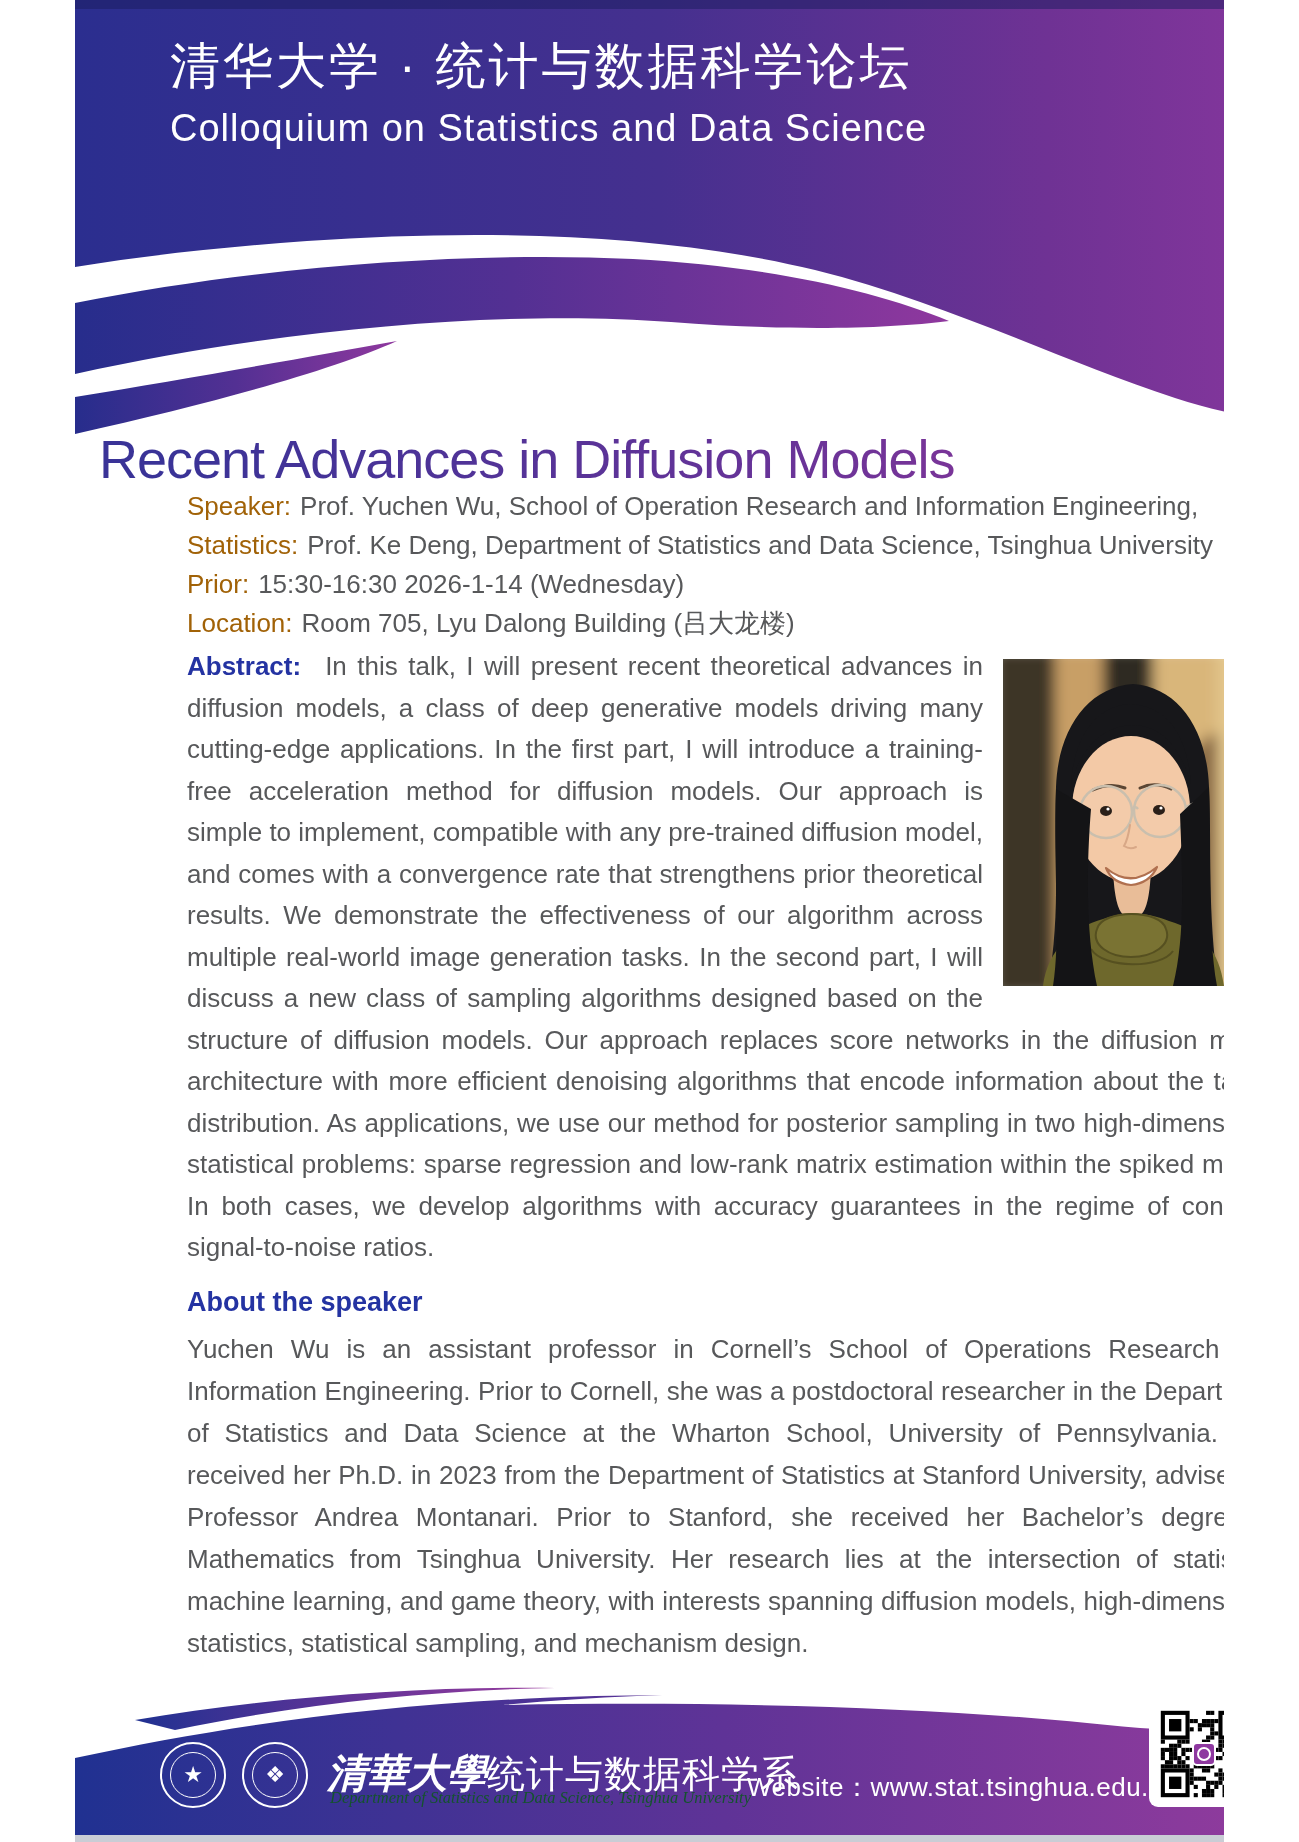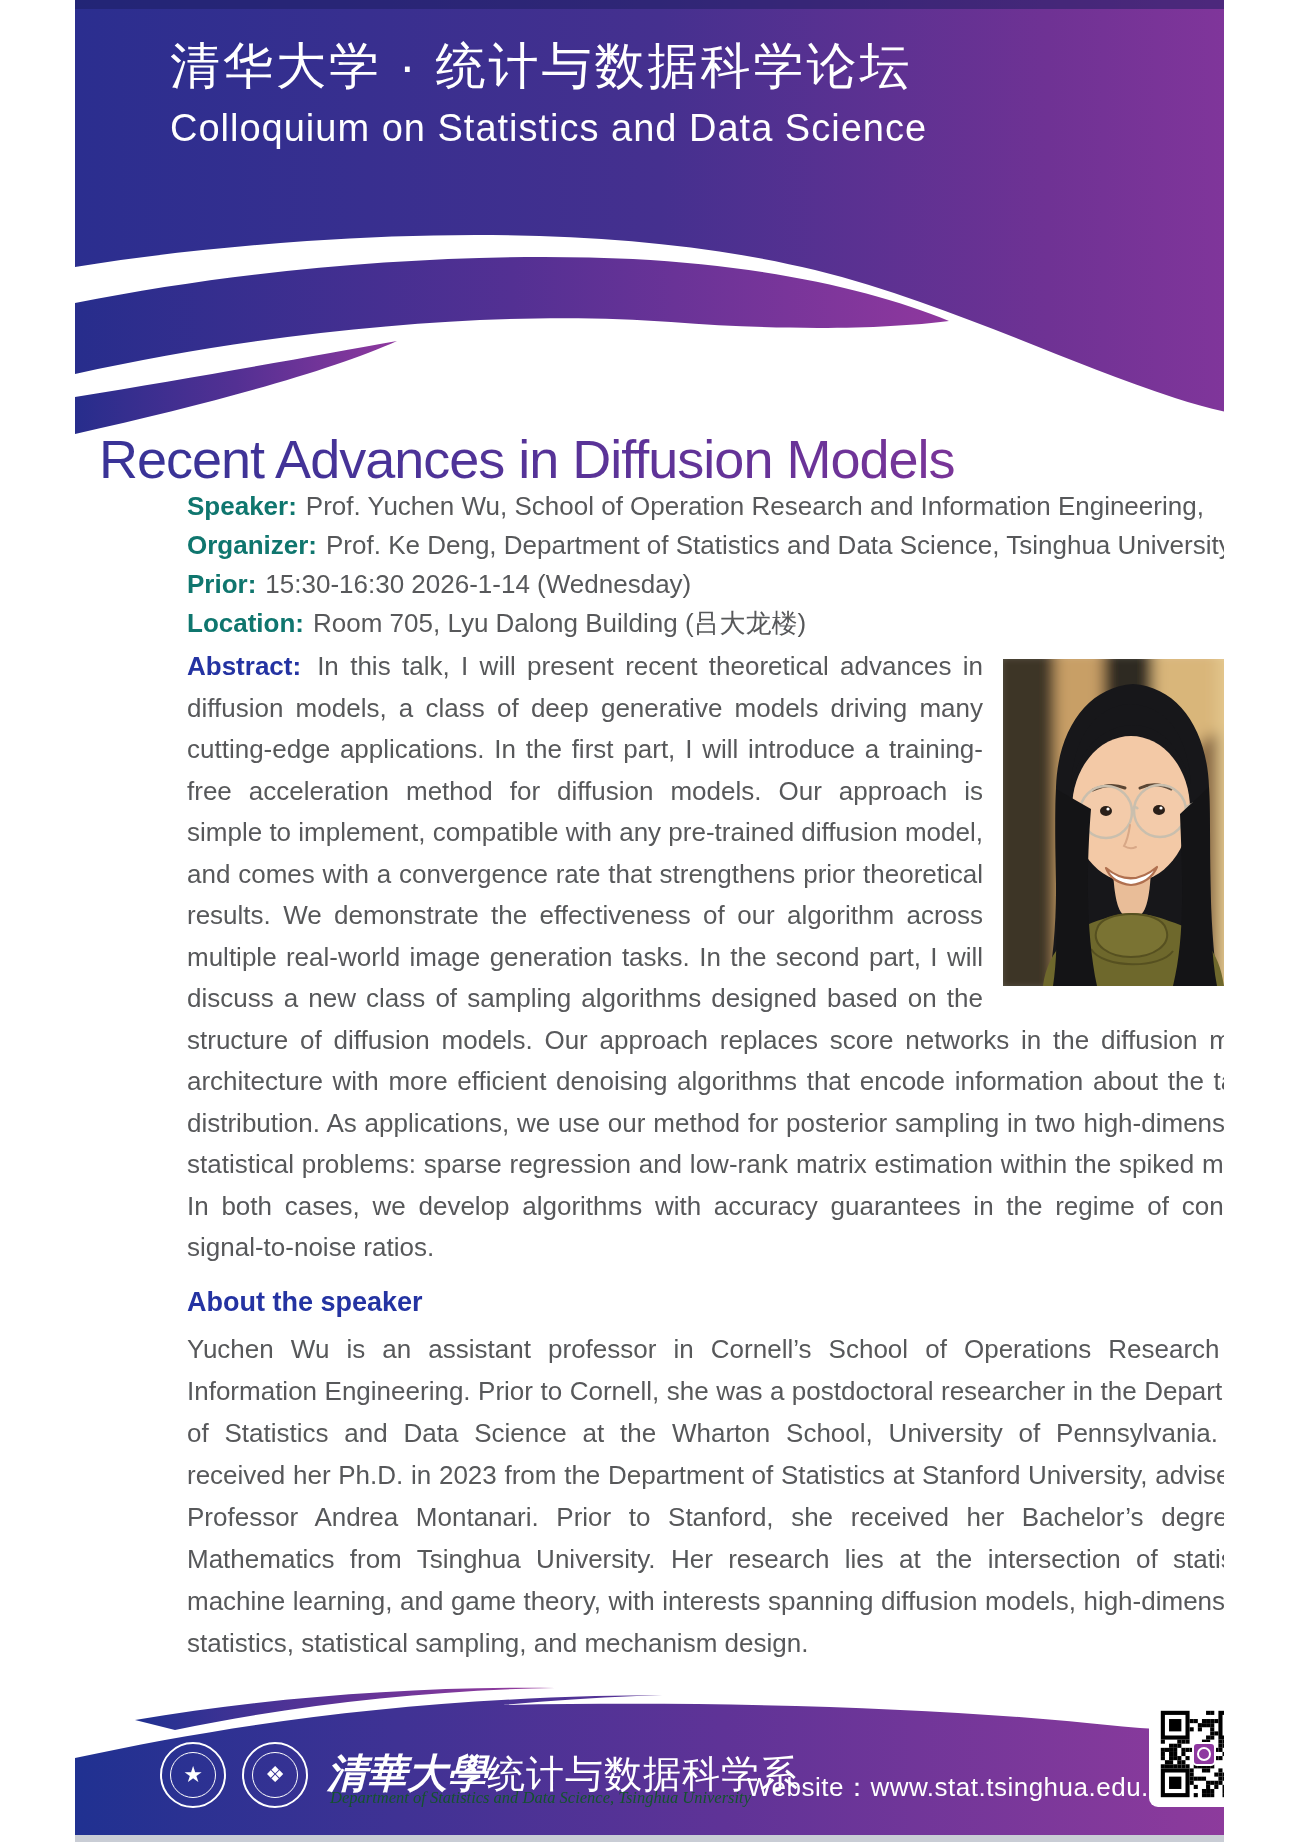--- a/index.html
+++ b/index.html
@@ -12,24 +12,24 @@
              font-family:"Liberation Sans","DejaVu Sans",sans-serif;}
   .banner-en{font-size:38px;font-weight:300;letter-spacing:1px;line-height:52px;margin-top:4px;text-align:right;}
   
   .talk-title{position:absolute;top:392px;left:0;width:1299px;text-align:left;z-index:4;
               font-size:54px;font-weight:normal;letter-spacing:-1px;line-height:62px;
               background:linear-gradient(90deg,#3A3397 8%,#6A3398 55%,#9D3898 95%);
               -webkit-background-clip:text;background-clip:text;color:transparent;padding-left:24px;}
   
   .content{position:absolute;left:112px;top:487px;width:1093px;color:#57585A;font-size:26px;}
   .info-row{line-height:39px;}
-  .info-row .lbl{font-weight:bold;color:#0f766e;margin-right:9px;}
+  .info-row .lbl{font-weight:normal;color:#a16207;margin-right:9px;}
   .indent2{padding-left:135px;line-height:39px;}
   .abstract{margin:3px 0 0 0;line-height:41.5px;text-align:justify;}
-  .abstract .lbl{font-weight:bold;color:#2433A2;margin-right:16px;}
+  .abstract .lbl{font-weight:bold;color:#2433A2;margin-right:24px;}
   .photo-float{float:right;width:259px;height:327px;margin:13px 18px 0 20px;}
   .photo-float svg{display:block;width:259px;height:327px;}
   .about-h{margin:13px 0 0 0;font-size:27px;font-weight:bold;color:#2433A2;line-height:40px;}
   .bio{margin:6px 0 0 0;line-height:42px;text-align:justify;}
   
   .footer-waves{position:absolute;left:0;top:1680px;width:1299px;height:162px;display:block;}
   .seal{position:absolute;top:1742px;width:66px;height:66px;border:2.5px solid #fff;border-radius:50%;
         box-sizing:border-box;display:flex;align-items:center;justify-content:center;z-index:6;}
   .seal-inner{width:44px;height:44px;border:1.5px solid #fff;border-radius:50%;display:flex;
               align-items:center;justify-content:center;color:#fff;font-size:22px;}
@@ -82,21 +82,21 @@
 
   <h1 class="talk-title">Recent Advances in Diffusion Models</h1>
 
   <div class="content">
 
     <div class="info-row">
       <span class="lbl">Speaker:</span><span>Prof. Yuchen Wu, School of Operation Research and Information Engineering,</span>
     </div>
 
     <div class="info-row">
-      <span class="lbl">Organizer:</span><span>Prof. Ke Deng, Department of Statistics and Data Science, Tsinghua University</span>
+      <span class="lbl">Statistics:</span><span>Prof. Ke Deng, Department of Statistics and Data Science, Tsinghua University</span>
     </div>
 
     <div class="info-row">
       <span class="lbl">Prior:</span><span>15:30-16:30 2026-1-14 (Wednesday)</span>
     </div>
 
     <div class="info-row">
       <span class="lbl">Location:</span><span>Room 705, Lyu Dalong Building (吕大龙楼)</span>
     </div>
 

